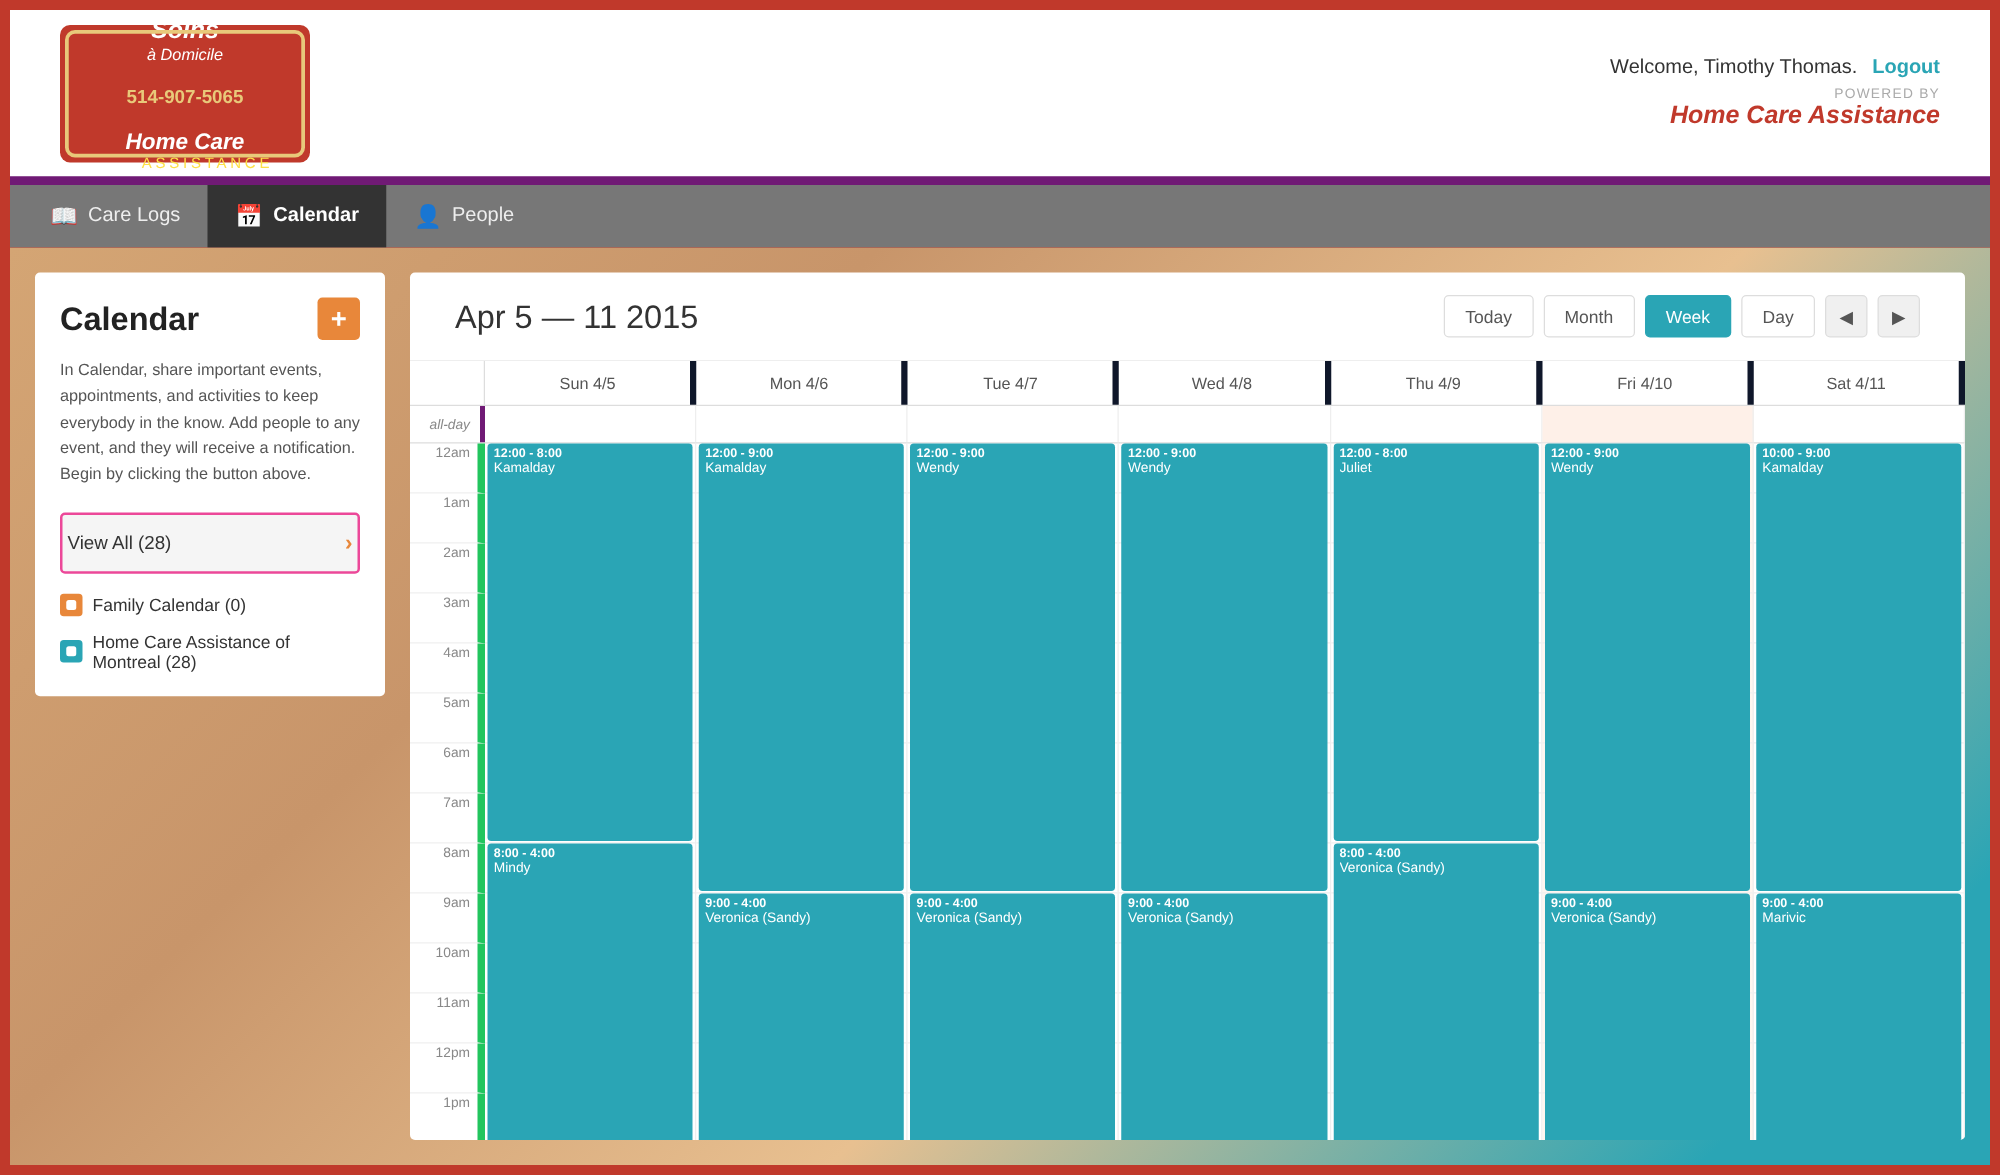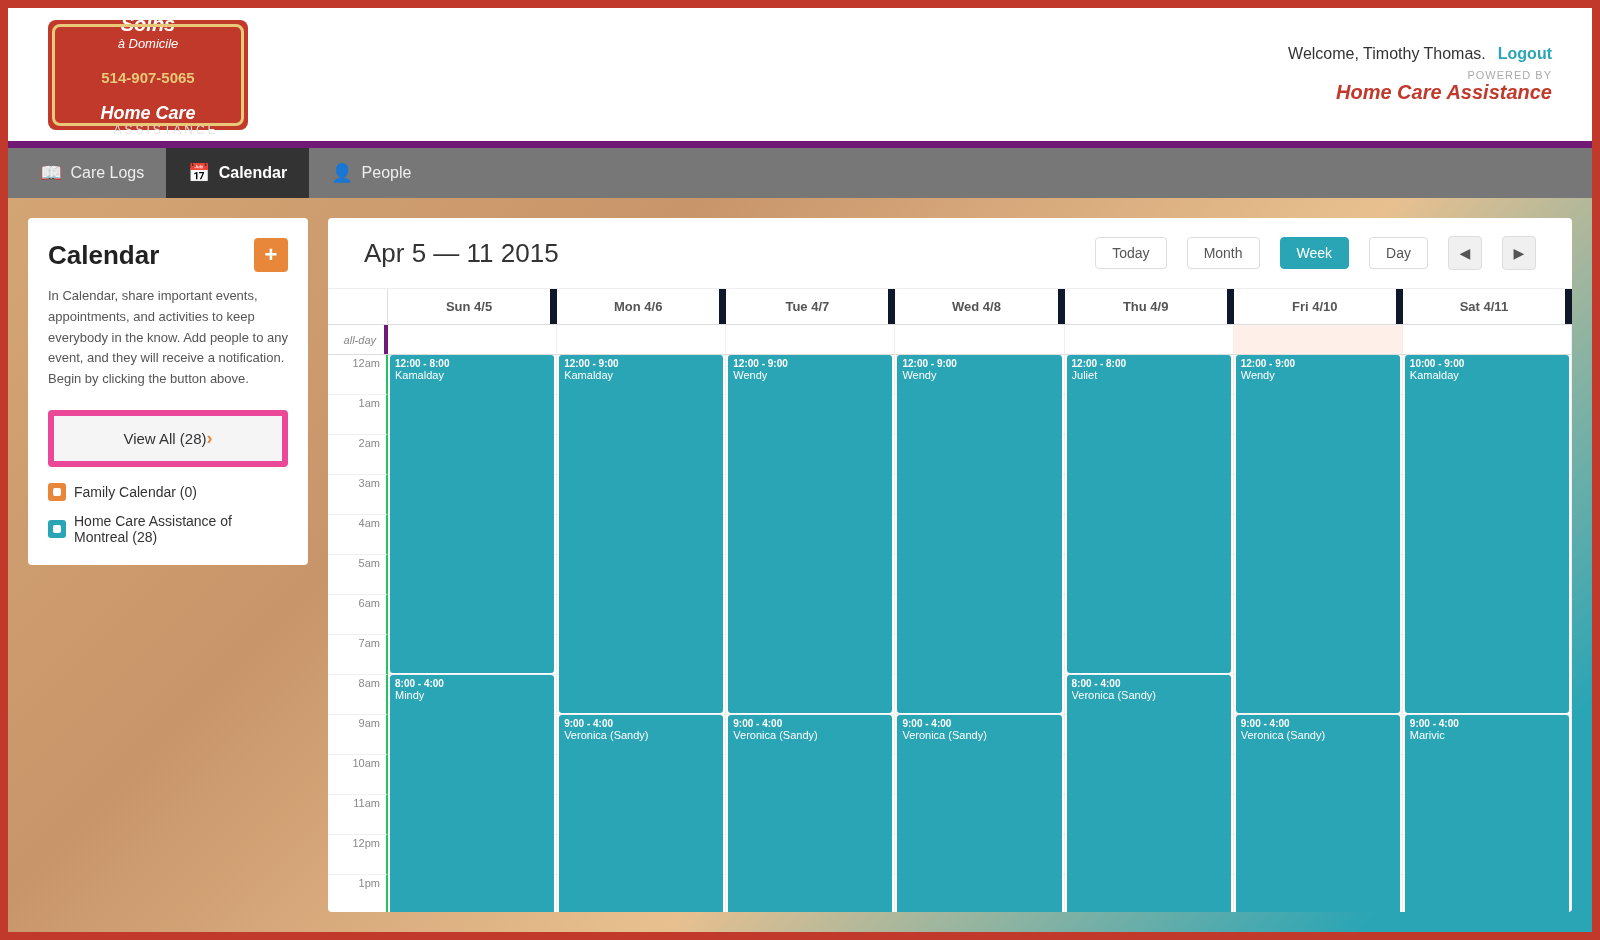--- a/index.html
+++ b/index.html
@@ -80,21 +80,21 @@
     }
     .logo-homecare {
       color: #fff;
       font-size: 18px;
       font-style: italic;
       font-weight: bold;
       line-height: 1.1;
       text-align: center;
     }
     .logo-assistance {
-      color: #e5e5e5;
+      color: #fde047;
       font-size: 12px;
       letter-spacing: 3px;
       text-align: center;
       text-transform: uppercase;
       margin-left: 36px;
     }
 
     .header-right {
       display: flex;
       flex-direction: column;
@@ -219,23 +219,23 @@
     .sidebar-desc {
       font-size: 13px;
       color: #555;
       line-height: 1.6;
       margin-bottom: 20px;
     }
 
     .view-all-btn {
       display: flex;
       align-items: center;
-      justify-content: center;
+      justify-content: space-between;
       background: #f5f5f5;
-      border: 6px solid #ec4899;
+      border: 2px solid #ec4899;
       border-radius: 4px;
       padding: 12px 4px;
       cursor: pointer;
       margin-bottom: 16px;
       font-size: 15px;
       color: #333;
     }
     .view-all-arrow {
       color: #e8873a;
       font-size: 18px;
@@ -291,22 +291,21 @@
     }
 
     .cal-title {
       font-size: 26px;
       font-weight: 300;
       color: #333;
     }
 
     .cal-controls {
       display: flex;
-      align-items: center;
-      gap: 20px;
+      gap: 8px;
     }
 
     .cal-btn {
       padding: 7px 16px;
       border: 1px solid #ddd;
       background: #fff;
       border-radius: 4px;
       cursor: pointer;
       font-size: 14px;
       color: #555;
@@ -350,23 +349,23 @@
     }
 
     .cal-time-label-header {
       border-right: 1px solid #ddd;
     }
 
     .cal-day-header {
       padding: 10px 8px;
       text-align: center;
       font-size: 13px;
-      font-weight: 700;
+      font-weight: 400;
       color: #555;
-      border-right: 7px solid #0f172a;
+      border-right: 5px solid #0f172a;
     }
 
     .cal-all-day-row {
       display: grid;
       grid-template-columns: 60px repeat(7, 1fr);
       border-bottom: 1px solid #ddd;
       min-height: 30px;
     }
 
     .cal-all-day-label {
@@ -393,21 +392,21 @@
       position: relative;
     }
 
     .cal-time-col {
       display: flex;
       flex-direction: column;
     }
 
     .cal-time-slot {
       height: 40px;
-      border-right: 2px solid #22c55e;
+      border-right: 6px solid #22c55e;
       border-bottom: 1px solid #f0f0f0;
       display: flex;
       align-items: flex-start;
       padding-top: 2px;
       padding-right: 6px;
       justify-content: flex-end;
     }
 
     .cal-time-label {
       font-size: 11px;

